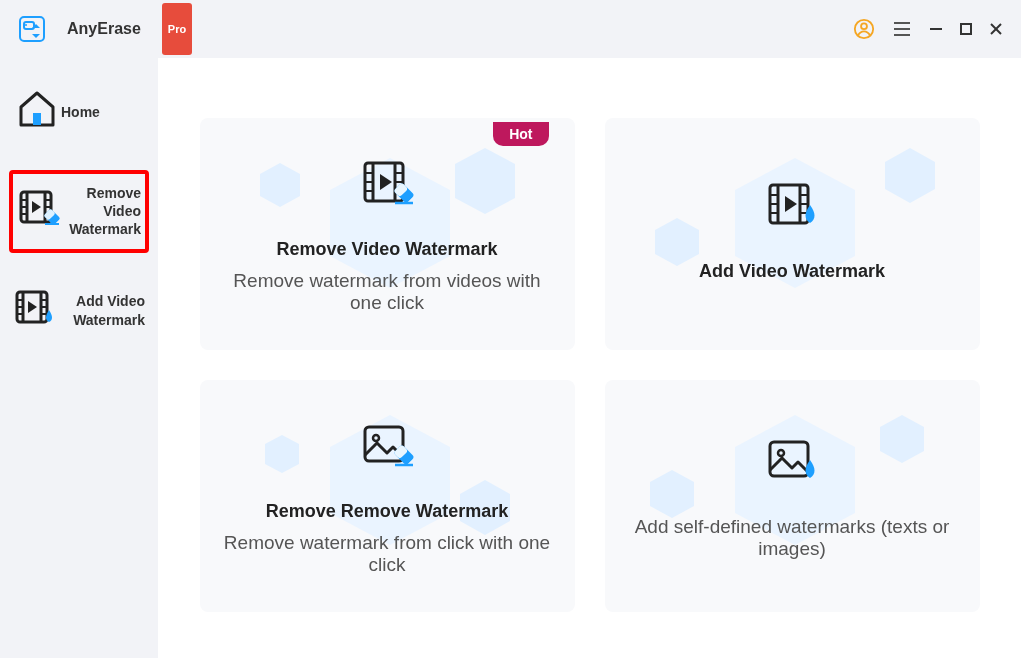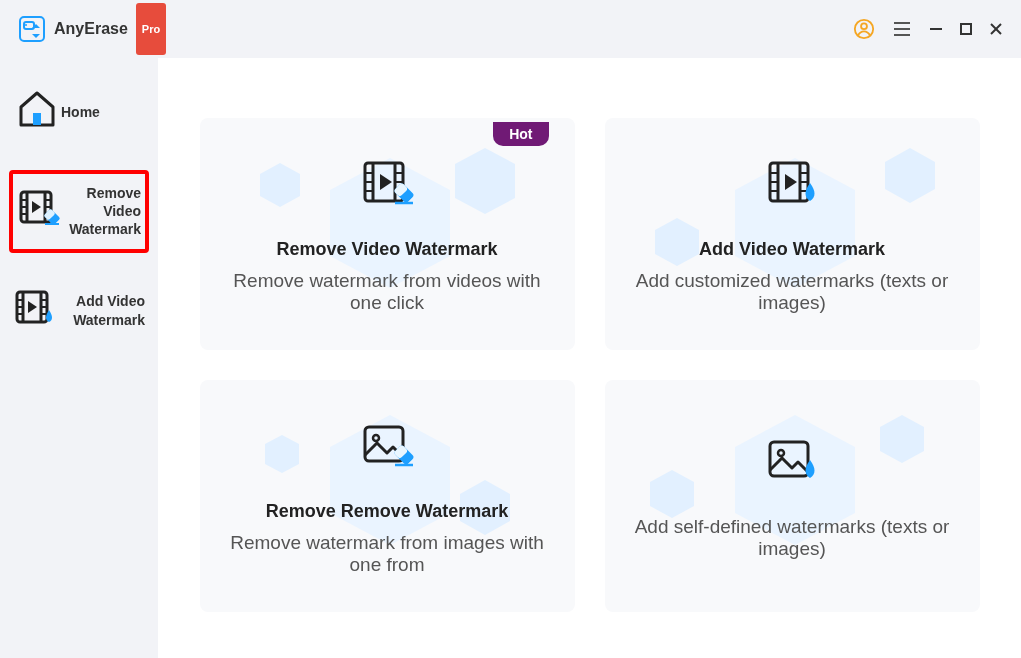--- a/index.html
+++ b/index.html
@@ -1,19 +1,19 @@
 <!DOCTYPE html>
 <html><head>
 <meta charset="utf-8">
 <style>
   * { margin: 0; padding: 0; box-sizing: border-box; font-family: -apple-system, BlinkMacSystemFont, "Segoe UI", Arial, sans-serif; }
   body { width: 1021px; height: 658px; background: #fff; overflow: hidden; }
 
   .titlebar { height: 58px; background: #f2f3f7; display: flex; align-items: center; padding: 0 18px; }
-  .logo-wrap { display: flex; align-items: center; gap: 8px; }
+  .logo-wrap { display: flex; align-items: center; gap: 21px; }
   .logo-box { width: 28px; height: 28px; }
   .app-title { font-size: 16px; font-weight: 600; color: #333; }
   .pro-badge { background: #e74c3c; color: #fff; font-size: 11px; padding: 20px 6px; border-radius: 3px; font-weight: 600; }
   .titlebar-spacer { flex: 1; }
   .titlebar-controls { display: flex; align-items: center; gap: 16px; }
   .titlebar-icon { width: 22px; height: 22px; display: flex; align-items: center; justify-content: center; color: #555; cursor: pointer; }
   .win-btn { width: 14px; height: 14px; display: flex; align-items: center; justify-content: center; cursor: pointer; }
 
   .body-wrap { display: flex; height: calc(100% - 58px); }
   .sidebar { width: 158px; background: #f2f3f7; padding-top: 20px; display: flex; flex-direction: column; align-items: center; gap: 24px; }
@@ -23,21 +23,21 @@
   .side-label { font-size: 14px; font-weight: 600; color: #333; line-height: 1.3; }
 
   .main { flex: 1; background: #fff; padding: 60px 40px; }
   .card-grid { display: grid; grid-template-columns: 1fr 1fr; gap: 30px 30px; max-width: 780px; margin: 0 auto; }
   .card { background: #f8f9fb; border-radius: 8px; height: 232px; position: relative; display: flex; flex-direction: column; align-items: center; justify-content: center; cursor: pointer; padding: 20px; overflow: hidden; }
   .card-bg { position: absolute; inset: 0; }
   .hex { position: absolute; opacity: 1; }
   .card-icon { width: 56px; height: 56px; margin-bottom: 28px; position: relative; z-index: 2; }
   .card-title { font-size: 18px; font-weight: 700; color: #222; margin-bottom: 10px; position: relative; z-index: 2; text-align: center; }
   .card-desc { font-size: 19px; color: #555; position: relative; z-index: 2; text-align: center; }
-  .hot-badge { position: absolute; top: 4px; right: 26px; background: #701a75; color: #fff; font-size: 14px; font-weight: 600; padding: 4px 16px; border-radius: 0 0 10px 10px; z-index: 3; }
+  .hot-badge { position: absolute; top: 4px; right: 26px; background: #be185d; color: #fff; font-size: 14px; font-weight: 600; padding: 4px 16px; border-radius: 0 0 10px 10px; z-index: 3; }
 </style>
 </head>
 <body>
 
 <div class="titlebar">
   <div class="logo-wrap">
     <span class="logo-box">
       <svg viewBox="0 0 28 28">
           <rect x="2" y="2" width="24" height="24" rx="4" fill="none" stroke="#1e9fff" stroke-width="2"></rect>
           <rect x="6" y="7" width="10" height="7" rx="2" fill="none" stroke="#1e9fff" stroke-width="2"></rect>
@@ -198,21 +198,20 @@
               <line x1="6" y1="27" x2="14" y2="27" stroke="#222" stroke-width="2"></line>
               <line x1="6" y1="36" x2="14" y2="36" stroke="#222" stroke-width="2"></line>
               <line x1="36" y1="18" x2="44" y2="18" stroke="#222" stroke-width="2"></line>
               <line x1="36" y1="27" x2="44" y2="27" stroke="#222" stroke-width="2"></line>
               <line x1="36" y1="36" x2="44" y2="36" stroke="#222" stroke-width="2"></line>
               <polygon points="21,19 21,35 33,27" fill="#222"></polygon>
               <path d="M46 28 C52 36 52 42 46 46 C40 42 40 36 46 28 Z" fill="#1e9fff"></path>
             </svg>
         </span>
         <div class="card-title">Add Video Watermark</div>
-        <div class="card-desc">Add customized watermarks (texts or images)</div>
       </div>
 
       <div class="card">
         <div class="card-bg">
           <svg class="hex" style="left:65px;top:55px" width="34" height="38">
               <polygon points="17,0 34,9 34,29 17,38 0,29 0,9" fill="#e2f0ff"></polygon>
             </svg>
           <svg class="hex" style="left:260px;top:100px" width="50" height="55">
               <polygon points="25,0 50,14 50,41 25,55 0,41 0,14" fill="#e2f0ff"></polygon>
             </svg>
@@ -224,21 +223,21 @@
           <svg width="56" height="56" viewBox="0 0 56 56">
               <rect x="6" y="10" width="38" height="34" rx="4" fill="none" stroke="#222" stroke-width="3"></rect>
               <circle cx="17" cy="21" r="3" fill="none" stroke="#222" stroke-width="2.5"></circle>
               <path d="M6 38 L18 26 L28 36 L34 30 L44 40" fill="none" stroke="#222" stroke-width="3" stroke-linejoin="round"></path>
               <rect x="36" y="32" width="18" height="12" rx="3" transform="rotate(45 45 38)" fill="#1e9fff"></rect>
               <rect x="36" y="32" width="9" height="12" rx="3" transform="rotate(45 45 38)" fill="#fff" opacity="0.9"></rect>
               <line x1="36" y1="48" x2="54" y2="48" stroke="#1e9fff" stroke-width="2.5"></line>
             </svg>
         </span>
         <div class="card-title">Remove Remove Watermark</div>
-        <div class="card-desc">Remove watermark from images with one from</div>
+        <div class="card-desc">Remove watermark from click with one click</div>
       </div>
 
       <div class="card">
         <div class="card-bg">
           <svg class="hex" style="left:45px;top:90px" width="44" height="48">
               <polygon points="22,0 44,12 44,36 22,48 0,36 0,12" fill="#e2f0ff"></polygon>
             </svg>
           <svg class="hex" style="left:275px;top:35px" width="44" height="48">
               <polygon points="22,0 44,12 44,36 22,48 0,36 0,12" fill="#e2f0ff"></polygon>
             </svg>

